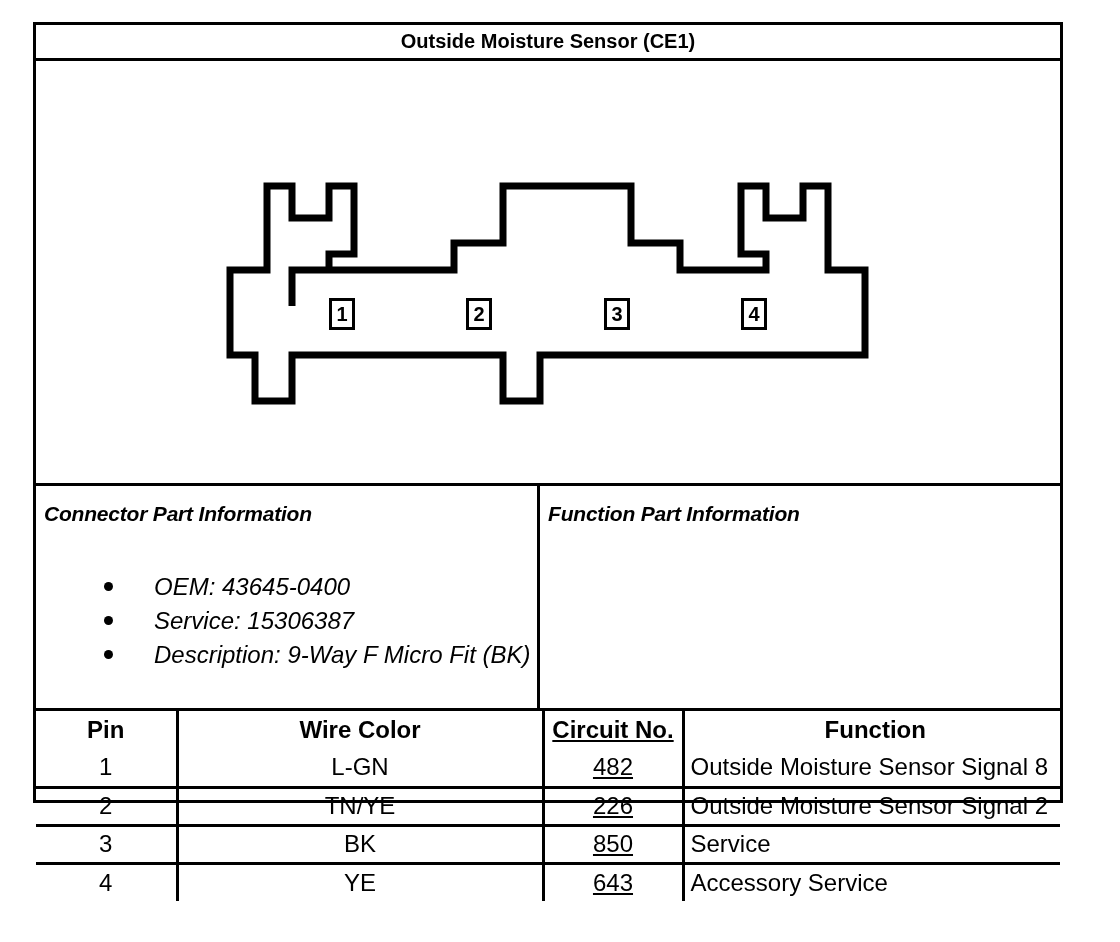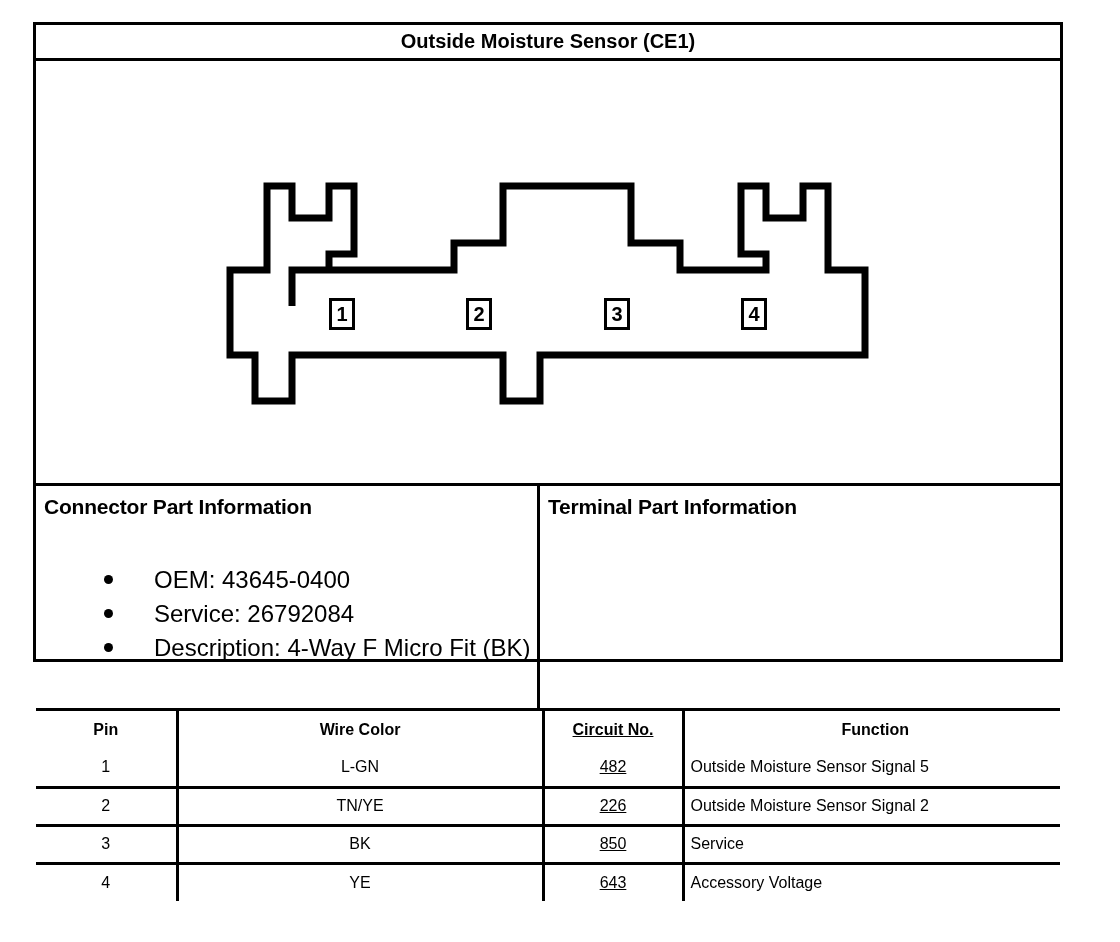--- a/index.html
+++ b/index.html
@@ -13,21 +13,21 @@
     font-family: "Liberation Sans", sans-serif;
     color: #000000;
     overflow: hidden;
   }
 
   .sheet {
     position: absolute;
     left: 33px;
     top: 22px;
     width: 1030px;
-    height: 640px;
+    height: 781px;
     border: 3px solid #000;
     box-sizing: border-box;
     display: flex;
     flex-direction: column;
   }
 
   
   .title-bar {
     height: 33px;
     border-bottom: 3px solid #000;
@@ -71,22 +71,23 @@
   }
 
   
   .info-pane {
     flex: 0 0 222px;
     display: flex;
     border-bottom: 3px solid #000;
   }
   .info-col {
     box-sizing: border-box;
-    padding: 9px 0 0 8px;
+    padding: 16px 0 0 8px;
     position: relative;
+    font-style: italic;
   }
   .info-col.left  { width: 504px; border-right: 3px solid #000; }
   .info-col.right { width: 520px; }
 
   .info-heading {
     font-size: 21px;
     font-weight: bold;
     margin: 0 0 0 0;
     letter-spacing: -0.2px;
     white-space: nowrap;
@@ -116,21 +117,21 @@
   
   .pin-table {
     border-collapse: collapse;
     width: 100%;
     table-layout: fixed;
   }
   .pin-table th,
   .pin-table td {
     border: 3px solid #000;
     height: 38px;
-    font-size: 16px;
+    font-size: 24px;
     font-weight: normal;
     padding: 0;
     box-sizing: border-box;
     overflow: hidden;
     white-space: nowrap;
   }
   .pin-table th {
     font-weight: bold;
     text-align: center;
   }
@@ -221,64 +222,64 @@
 
     <div class="info-col left">
       <div class="info-heading">Connector Part Information</div>
       <ul class="info-list">
         <li>
           <span class="bullet"></span>
           <span>OEM: 43645-0400</span>
         </li>
         <li>
           <span class="bullet"></span>
-          <span>Service: 26792084</span>
+          <span>Service: 15306387</span>
         </li>
         <li>
           <span class="bullet"></span>
-          <span>Description: 4-Way F Micro Fit (BK)</span>
+          <span>Description: 9-Way F Micro Fit (BK)</span>
         </li>
       </ul>
     </div>
 
     <div class="info-col right">
-      <div class="info-heading">Terminal Part Information</div>
+      <div class="info-heading">Function Part Information</div>
     </div>
   </div>
 
   <table class="pin-table">
     <thead>
       <tr>
         <th class="col-pin">Pin</th>
         <th class="col-wire">Wire Color</th>
         <th class="col-circuit">Circuit No.</th>
         <th class="col-function" style="text-align:center;">Function</th>
       </tr>
     </thead>
     <tbody>
       <tr>
         <td class="col-pin">1</td>
         <td class="col-wire">L-GN</td>
         <td class="col-circuit">482</td>
-        <td class="col-function">Outside Moisture Sensor Signal 5</td>
+        <td class="col-function">Outside Moisture Sensor Signal 8</td>
       </tr>
       <tr>
         <td class="col-pin">2</td>
         <td class="col-wire">TN/YE</td>
         <td class="col-circuit">226</td>
         <td class="col-function">Outside Moisture Sensor Signal 2</td>
       </tr>
       <tr>
         <td class="col-pin">3</td>
         <td class="col-wire">BK</td>
         <td class="col-circuit">850</td>
         <td class="col-function">Service</td>
       </tr>
       <tr>
         <td class="col-pin">4</td>
         <td class="col-wire">YE</td>
         <td class="col-circuit">643</td>
-        <td class="col-function">Accessory Voltage</td>
+        <td class="col-function">Accessory Service</td>
       </tr>
     </tbody>
   </table>
 
 </div>
 
 </body></html>

